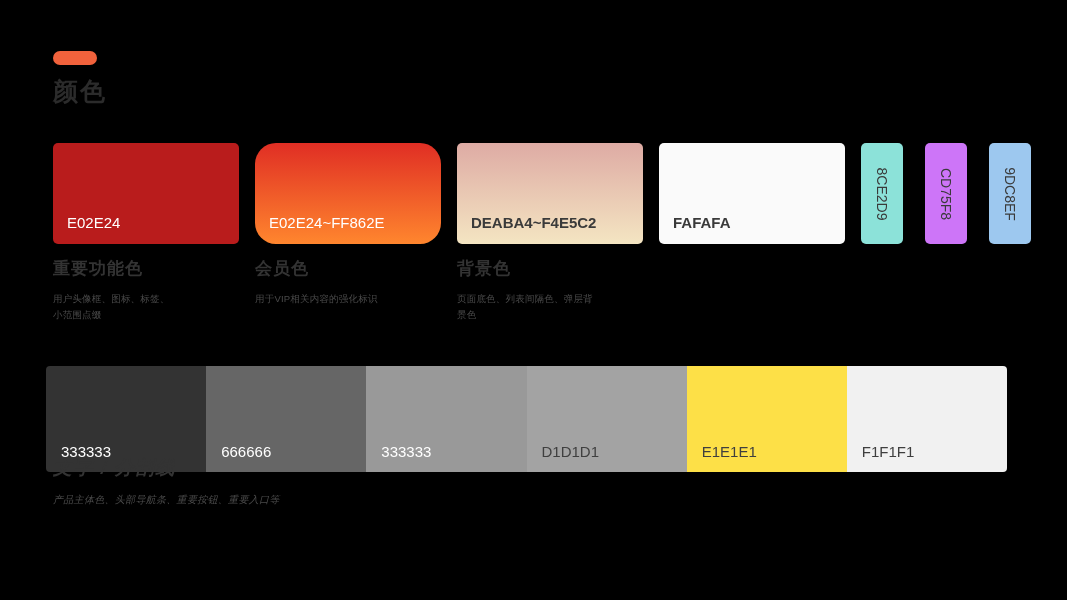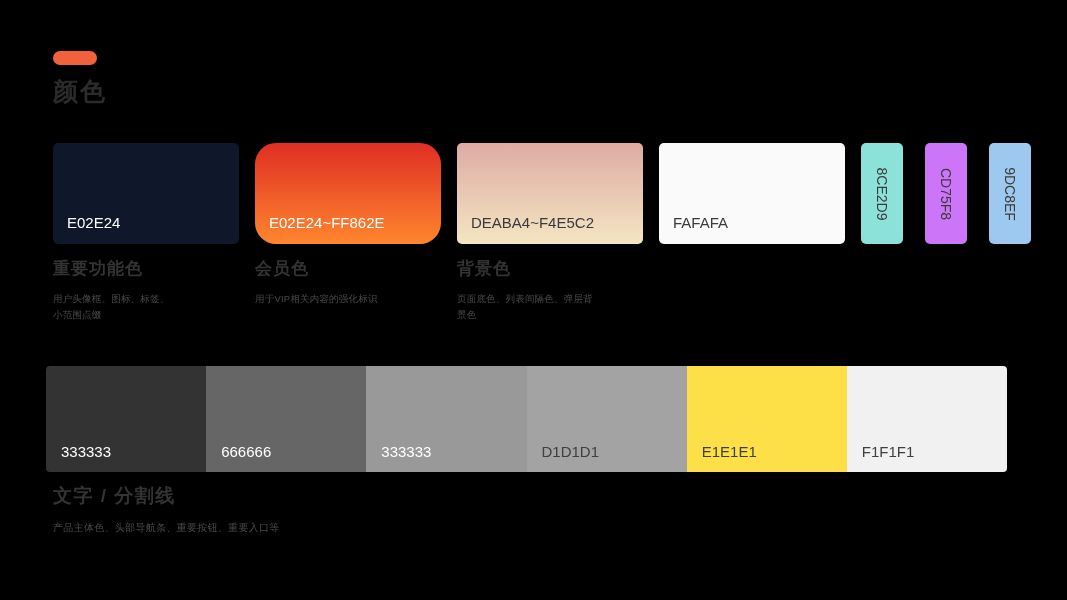--- a/index.html
+++ b/index.html
@@ -38,21 +38,21 @@
   }
   .swatch.wide { width: 186px; }
   .swatch.narrow { width: 42px; margin-right: 22px; }
   .swatch.narrow:last-child { margin-right: 0; }
 
   .sw-label {
     position: absolute; left: 14px; bottom: 13px;
     font-size: 15px; white-space: nowrap;
   }
   .sw-label.light { color: #ffffff; }
-  .sw-label.dark  { color: #3a3a3a; }
+  .sw-label.dark  { color: #3a3a3a; font-weight: bold; }
 
   .sw-label-vert {
     position: absolute;
     left: 50%; top: 50%;
     transform: translate(-50%, -50%) rotate(90deg);
     transform-origin: center center;
     font-size: 14px; white-space: nowrap;
     color: #3a3a3a;
   }
 
@@ -86,41 +86,41 @@
   }
   .gray-cell { position: relative; height: 100%; flex: 1 1 0; }
   .gray-cell .g-label {
     position: absolute; left: 15px; bottom: 12px;
     font-size: 15px; white-space: nowrap;
   }
   .g-label.light { color: #ffffff; }
   .g-label.dark  { color: #3f3f3f; }
 
   
-  .footer-block { position: absolute; left: 53px; top: 484px; }
+  .footer-block { position: absolute; left: 53px; top: 456px; font-style: italic; }
   .footer-head {
     font-size: 19px; font-weight: bold; color: #333333;
     letter-spacing: 1.5px; line-height: 1.3; white-space: nowrap;
   }
   .footer-body {
     margin-top: 12px;
     font-size: 10px; color: #4a4a4a;
     letter-spacing: .3px; white-space: nowrap;
   }
 </style>
 </head>
 <body>
 
 <div class="page">
 
   <div class="accent-pill" style="background: rgb(241, 98, 60);"></div>
   <div class="section-title">颜色</div>
 
   <div class="swatch-row">
-    <div class="swatch wide" id="sw0" style="background: #0f172a;">
+    <div class="swatch wide" id="sw0" style="background: #b91c1c;">
       <span class="sw-label light">E02E24</span>
     </div>
     <div class="swatch wide" id="sw1" style="background: linear-gradient(rgb(224, 46, 36) 0%, rgb(255, 134, 46) 100%); border-radius: 21px;">
       <span class="sw-label light">E02E24~FF862E</span>
     </div>
     <div class="swatch wide" id="sw2" style="background: linear-gradient(rgb(222, 171, 164) 0%, rgb(244, 229, 194) 100%);">
       <span class="sw-label dark">DEABA4~F4E5C2</span>
     </div>
     <div class="swatch wide" id="sw3" style="background: rgb(250, 250, 250);">
       <span class="sw-label dark">FAFAFA</span>

